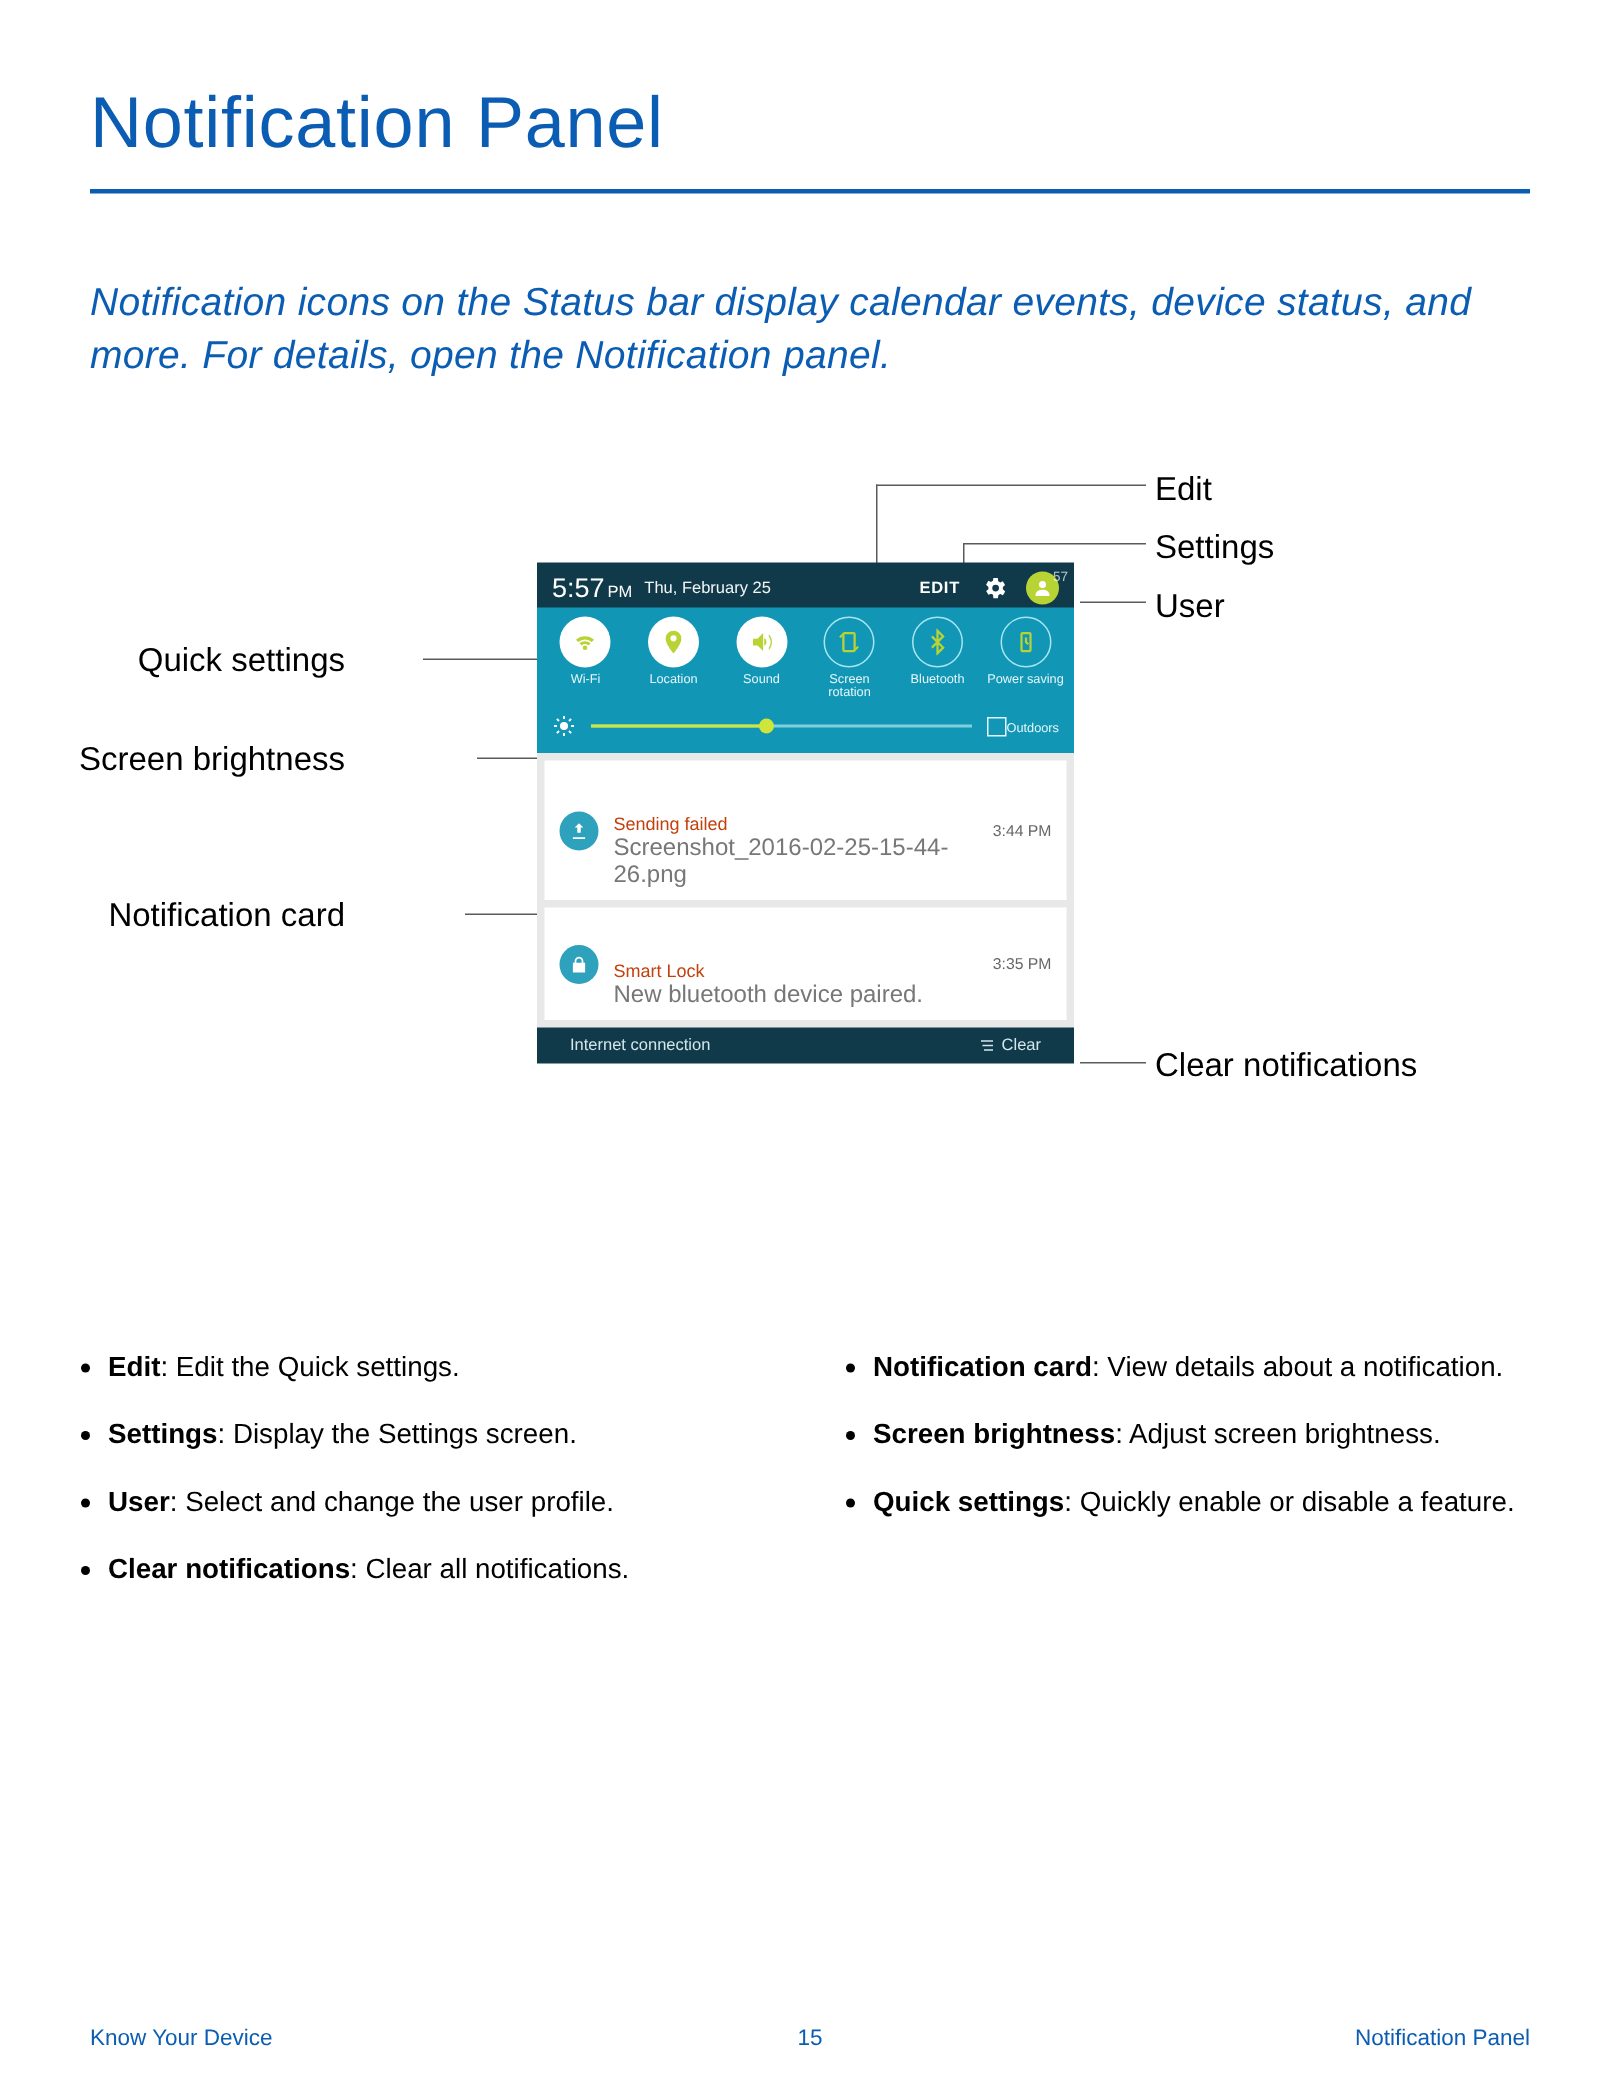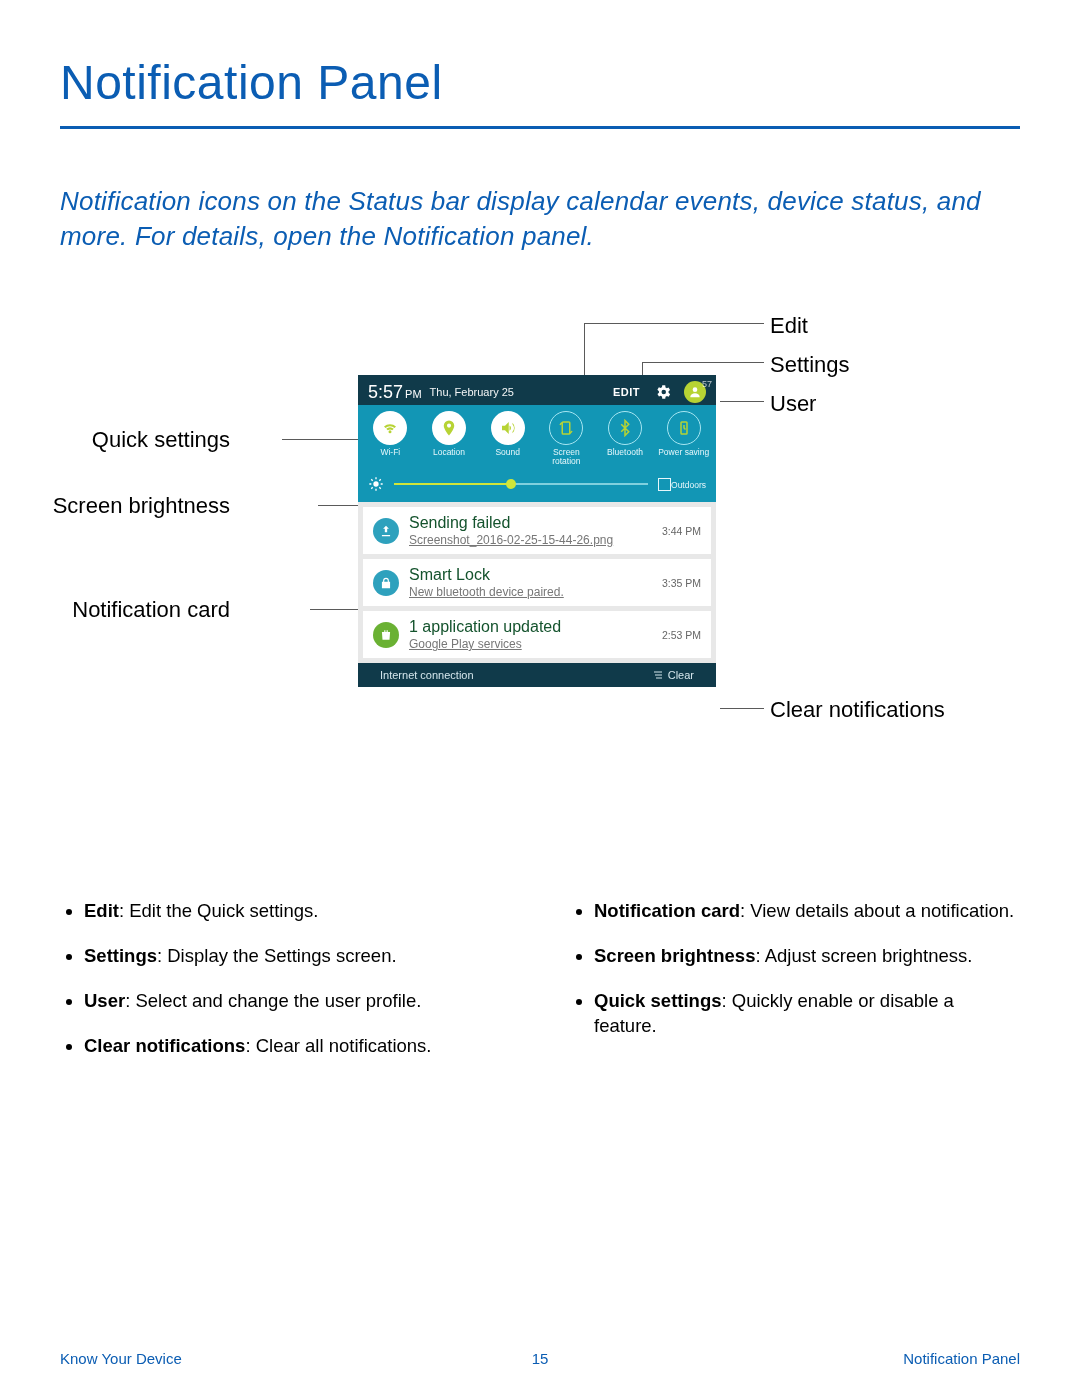--- a/index.html
+++ b/index.html
@@ -27,33 +27,33 @@
   .bright-track { flex:1; height:2px; background:#7fd0de; position:relative; }
   .bright-fill { position:absolute; left:0; top:0; height:2px; width:46%; background:#cfe539; }
   .bright-thumb { position:absolute; left:46%; top:-4px; width:10px; height:10px; border-radius:50%; background:#cfe539; transform:translateX(-50%); }
   .outdoors { display:flex; flex-direction:row; align-items:center; color:#e6f7fb; }
   .outdoors-box { width:13px; height:13px; border:1.5px solid #e6f7fb; }
   .outdoors-lbl { font-size:8.5px; margin-top:2px; }
   .cards { background:#e8e8e8; padding:5px; display:flex; flex-direction:column; gap:5px; }
   .card { background:#fff; display:flex; align-items:center; padding:7px 10px; }
   .card-ico { width:26px; height:26px; border-radius:50%; display:flex; align-items:center; justify-content:center; margin-right:10px; }
   .card-body { flex:1; }
-  .card-title { font-size:16px; color:#14532d; }
-  .card-sub { font-size:12px; color:#777; margin-top:1px;text-decoration:underline; }
+  .card-title { font-size:12px; color:#c2410c;margin-top:28px; }
+  .card-sub { font-size:16px; color:#777; margin-top:1px; }
   .card-time { font-size:10.5px; color:#666; }
   .phone-footer { display:flex; align-items:center; padding:6px 22px; color:#d4e6ec; font-size:11px;border-radius:11px; }
   .clear-btn { margin-left:auto; font-size:11px; display:flex; align-items:center; gap:4px; }
   svg { display:block; }
   .callout { position:absolute; font-size: 22px; color:#000; white-space:nowrap; }
   .line { position:absolute; background:#5a5a5a; }
   .line-h { height:1px; }
   .line-v { width:1px; }
   .bullets-wrap { display:flex; gap:60px; margin-top:120px; }
   .bullets { flex:1; }
-  .bullets li { list-style: disc; margin-left: 24px; margin-bottom: 20px; font-size: 18.5px; line-height:1.35; }
+  .bullets li { list-style: disc; margin-left: 12px; margin-bottom: 20px; font-size: 18.5px; line-height:1.35; }
   .bullets li b { font-weight:bold; }
   .footer { position:absolute; left:60px; right:60px; bottom:30px; display:flex; color:#0b5db3; font-size:15px; }
   .footer .mid { position:absolute; left:50%; transform:translateX(-50%); }
   .footer .right { margin-left:auto; }
 </style>
 </head>
 <body>
 
 <div class="page">
   <h1 class="title">Notification Panel</h1>
@@ -192,32 +192,20 @@
           <div class="card-ico" style="background:#2ea1bd">
               <svg width="14" height="14" viewBox="0 0 24 24" fill="#fff">
                 <path d="M17 10V8a5 5 0 0 0-10 0v2H5v11h14V10zm-8 0V8a3 3 0 1 1 6 0v2z"></path>
               </svg>
             </div>
           <div class="card-body">
               <div class="card-title">Smart Lock</div>
               <div class="card-sub">New bluetooth device paired.</div>
             </div>
           <div class="card-time">3:35 PM</div>
-        </div>
-        <div class="card">
-          <div class="card-ico" style="background:#6ab133">
-              <svg width="14" height="14" viewBox="0 0 24 24" fill="#fff">
-                <path d="M9 4h6v3h4l-1 13H6L5 7h4zm2 0v3h2V4z"></path>
-              </svg>
-            </div>
-          <div class="card-body">
-              <div class="card-title">1 application updated</div>
-              <div class="card-sub">Google Play services</div>
-            </div>
-          <div class="card-time">2:53 PM</div>
         </div>
       </div>
 
       <div class="phone-footer">
         <span>Internet connection</span>
         <span class="clear-btn">
           <svg width="12" height="10" viewBox="0 0 24 20" fill="none" stroke="#d4e6ec" stroke-width="2">
               <path d="M4 4h16M6 10h14M8 16h12"></path>
             </svg>
           <span>Clear</span>

